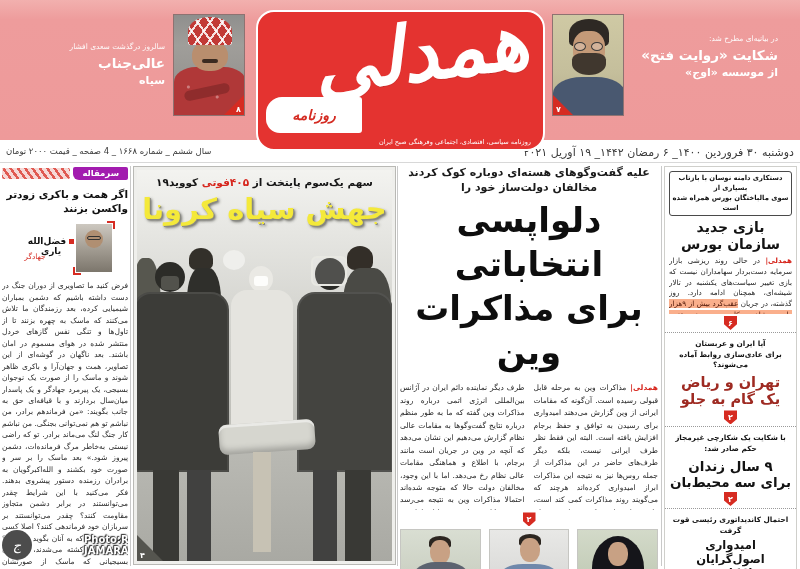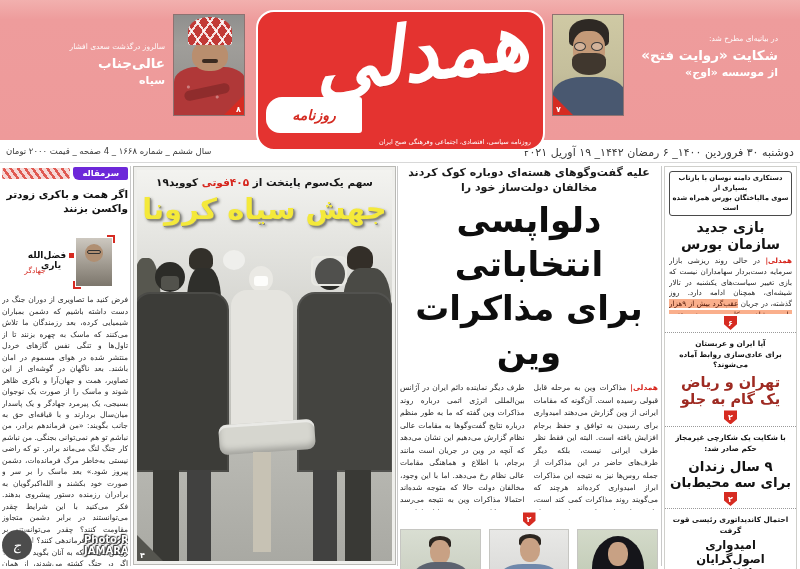--- a/index.html
+++ b/index.html
@@ -73,24 +73,24 @@
   .dateline-l { position:absolute; top:146px; left:6px; font-size:8.5px; color:#3a3a3a; }
   .hr-top { position:absolute; top:162px; left:0; width:800px; height:1px; background:#d8d8d8; }
 
   
   .vdiv { position:absolute; top:166px; bottom:3px; width:1px; background:#c9c9c9; }
   .vd1 { left:130px; } .vd2 { left:397px; } .vd3 { left:661px; }
 
   
   .editorial { position:absolute; left:2px; top:166px; width:126px; height:400px; overflow:hidden; }
   .ed-header { display:flex; align-items:center; gap:3px; height:15px; }
-  .ed-tab { background:#6d28d9; color:#fff; font-size:8.5px; font-weight:bold;
+  .ed-tab { background:#a21caf; color:#fff; font-size:8.5px; font-weight:bold;
     padding:1px 9px 2px; border-radius:2px 2px 2px 6px; flex:0 0 auto; }
   .ed-hatch { flex:1; height:11px; background:repeating-linear-gradient(55deg,#e05a52 0 2.5px,#f6d9d7 2.5px 6px); border-radius:2px; }
-  .ed-headline { font-size:10.5px; font-weight:bold; color:#101010; text-align:right; margin:7px 0 21px; line-height:1.3; }
+  .ed-headline { font-size:10.5px; font-weight:bold; color:#101010; text-align:right; margin:7px 0 7px; line-height:1.3; }
   .ed-author { position:relative; height:54px; margin-bottom:4px; }
   .au-photo { position:absolute; right:16px; top:2px; width:36px; height:48px;
     background:linear-gradient(180deg,#cdc8c0 0%,#a09a90 55%,#7c766c 100%); }
   .au-head { position:absolute; left:9px; top:6px; width:18px; height:18px; background:#b08f72; border-radius:50%; }
   .au-glass { position:absolute; left:11px; top:12px; width:14px; height:4px; border:1px solid #333; border-radius:2px; }
   .au-corner { position:absolute; width:8px; height:8px; }
   .au-corner.tr { right:-3px; top:-3px; border-top:2px solid #d62b22; border-right:2px solid #d62b22; }
   .au-corner.bl { left:-3px; bottom:-3px; border-bottom:2px solid #d62b22; border-left:2px solid #d62b22; }
   .au-name { position:absolute; left:16px; top:14px; width:66px; text-align:center; font-size:9px; font-weight:bold; color:#111; }
   .au-name .bullet { display:inline-block; width:5px; height:5px; background:#d62b22; margin-left:3px; }

